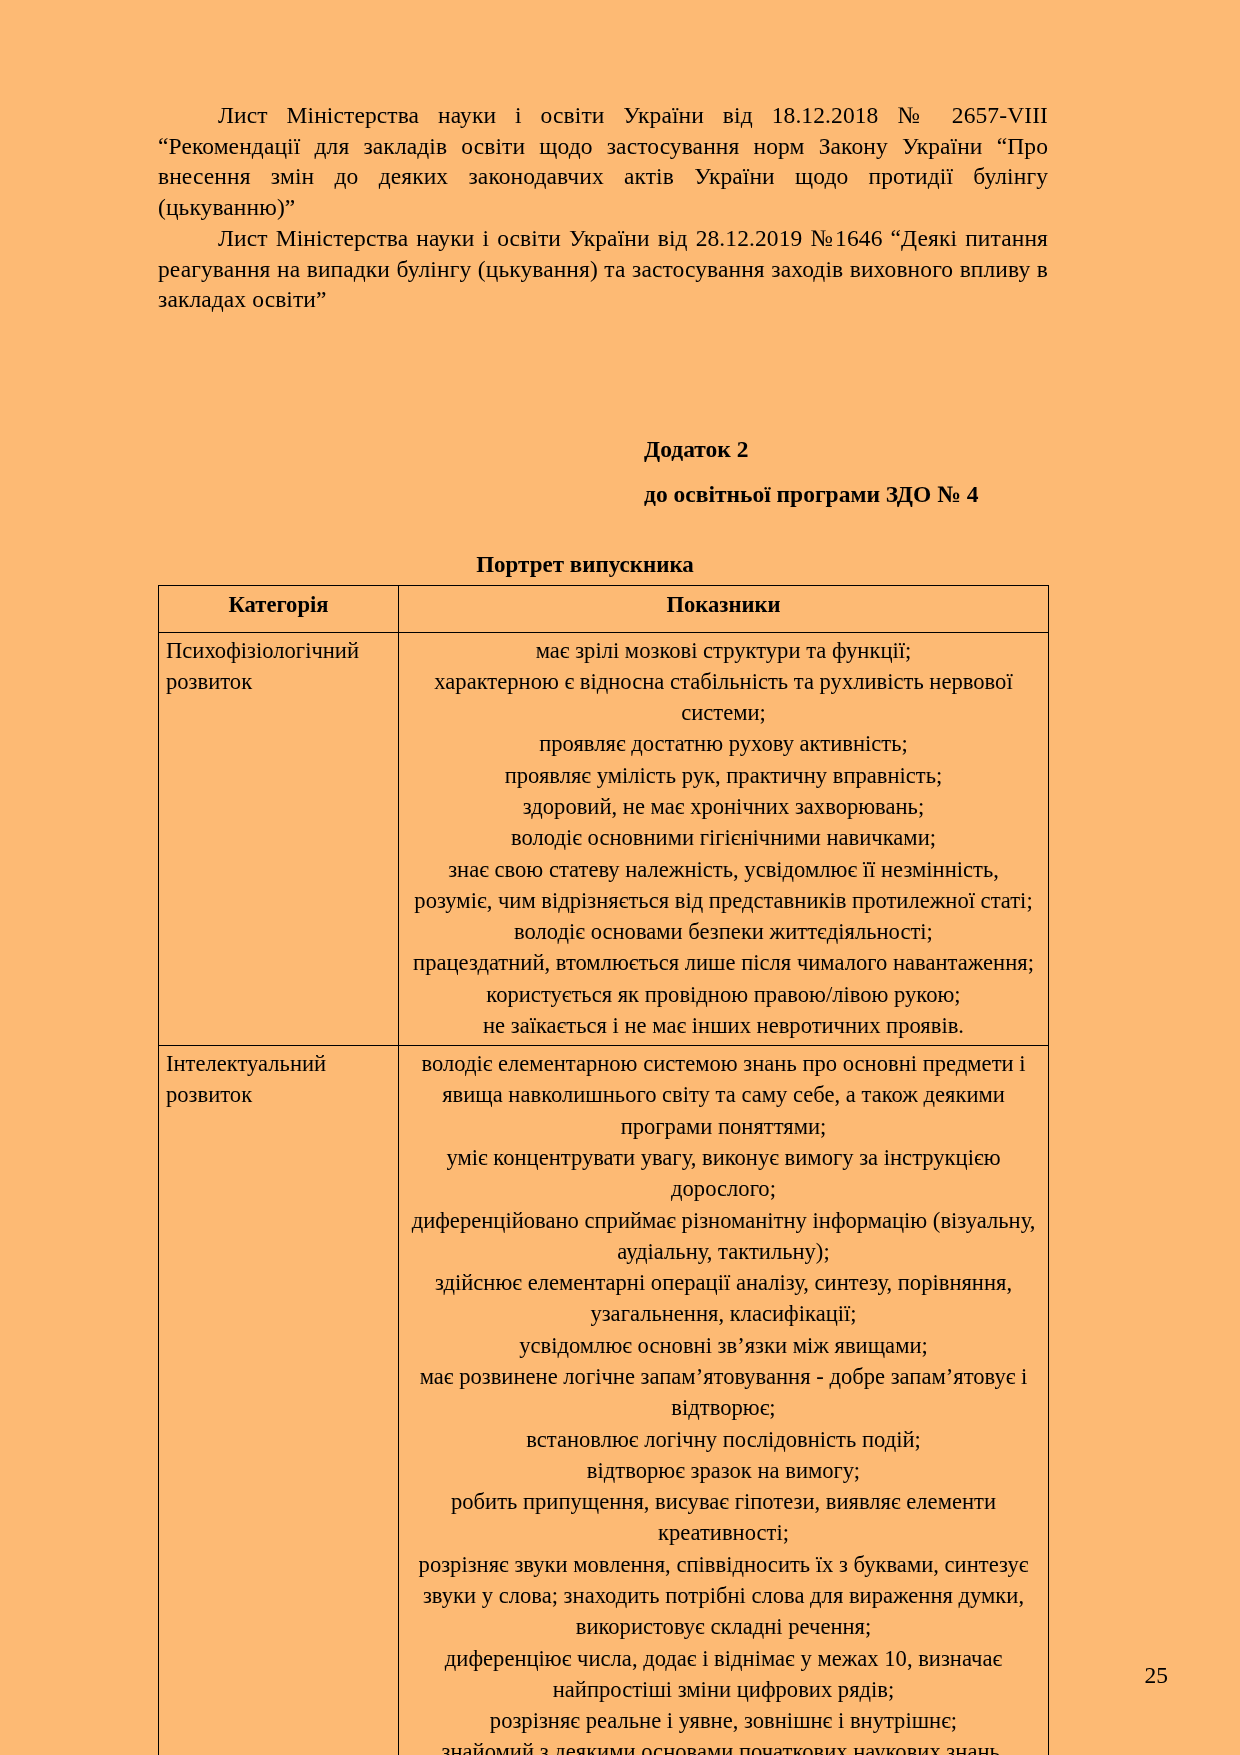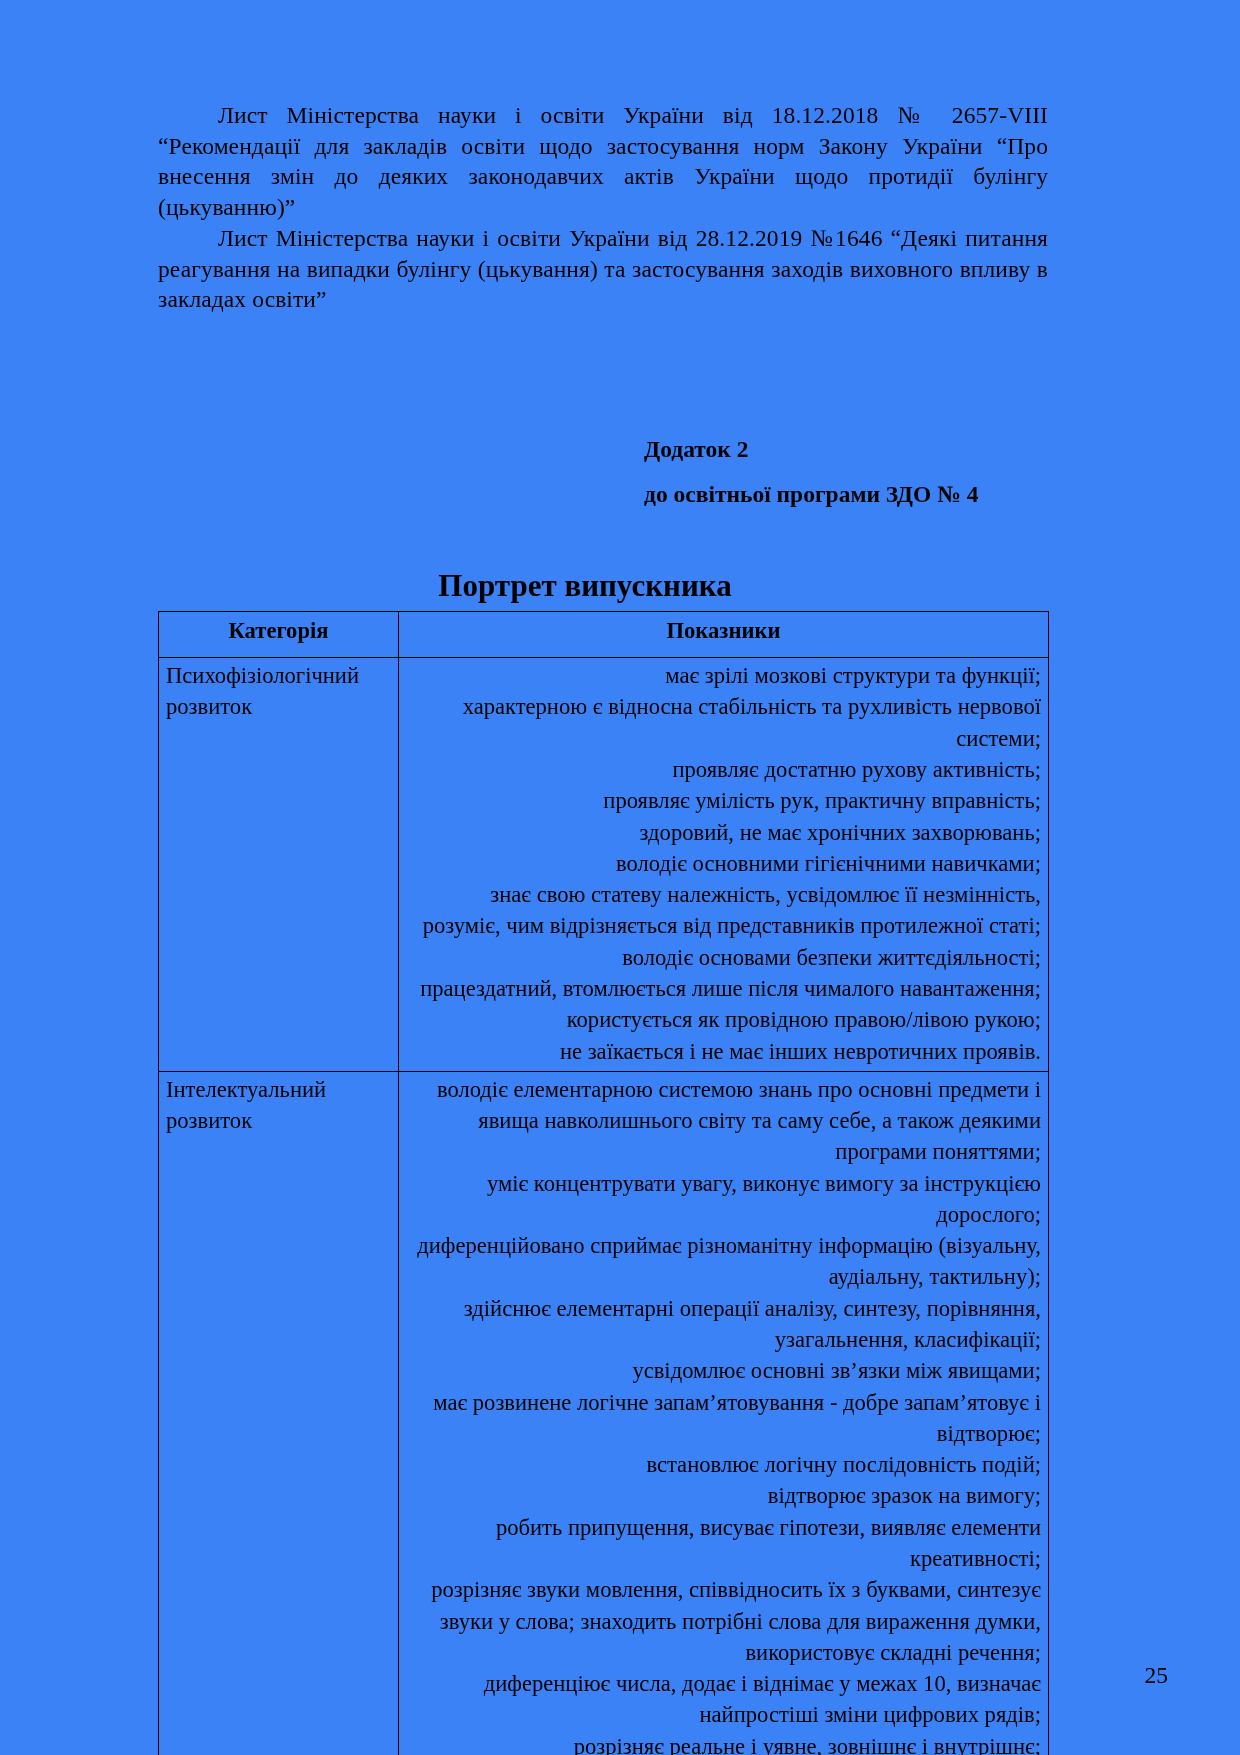--- a/index.html
+++ b/index.html
@@ -4,21 +4,21 @@
 <style>
   html, body {
     margin: 0;
     padding: 0;
     background: #ffffff;
   }
   .page {
     position: relative;
     width: 1240px;
     height: 1755px;
-    background: #3b82f6;
+    background: #fdba74;
     margin: 0 auto;
     font-family: "Liberation Serif", "DejaVu Serif", serif;
     color: #000000;
     box-sizing: border-box;
     overflow: hidden;
   }
   .content {
     position: absolute;
     left: 158px;
     top: 100px;
@@ -46,24 +46,24 @@
     font-size: 23.5px;
     line-height: 1.38;
   }
   .appendix-line {
     white-space: nowrap;
     margin-top: 13px;
   }
 
   
   .table-caption {
-    margin-top: 56px;
+    margin-top: 40px;
     text-align: center;
     font-weight: bold;
-    font-size: 31px;
+    font-size: 23px;
     line-height: 1.2;
     padding-right: 36px;
   }
 
   
   table.portrait {
     margin-top: 7px;
     border-collapse: collapse;
     width: 890px;
     table-layout: fixed;
@@ -83,21 +83,21 @@
     padding-bottom: 11px;
   }
   col.c-cat { width: 240px; }
   col.c-ind { width: 650px; }
 
   td.cat-cell {
     text-align: left;
     padding-top: 5px;
   }
   td.ind-cell {
-    text-align: right;
+    text-align: center;
     padding-top: 5px;
   }
   .ind-line {
     display: block;
   }
   .cat-text {
     display: block;
   }
 
   

